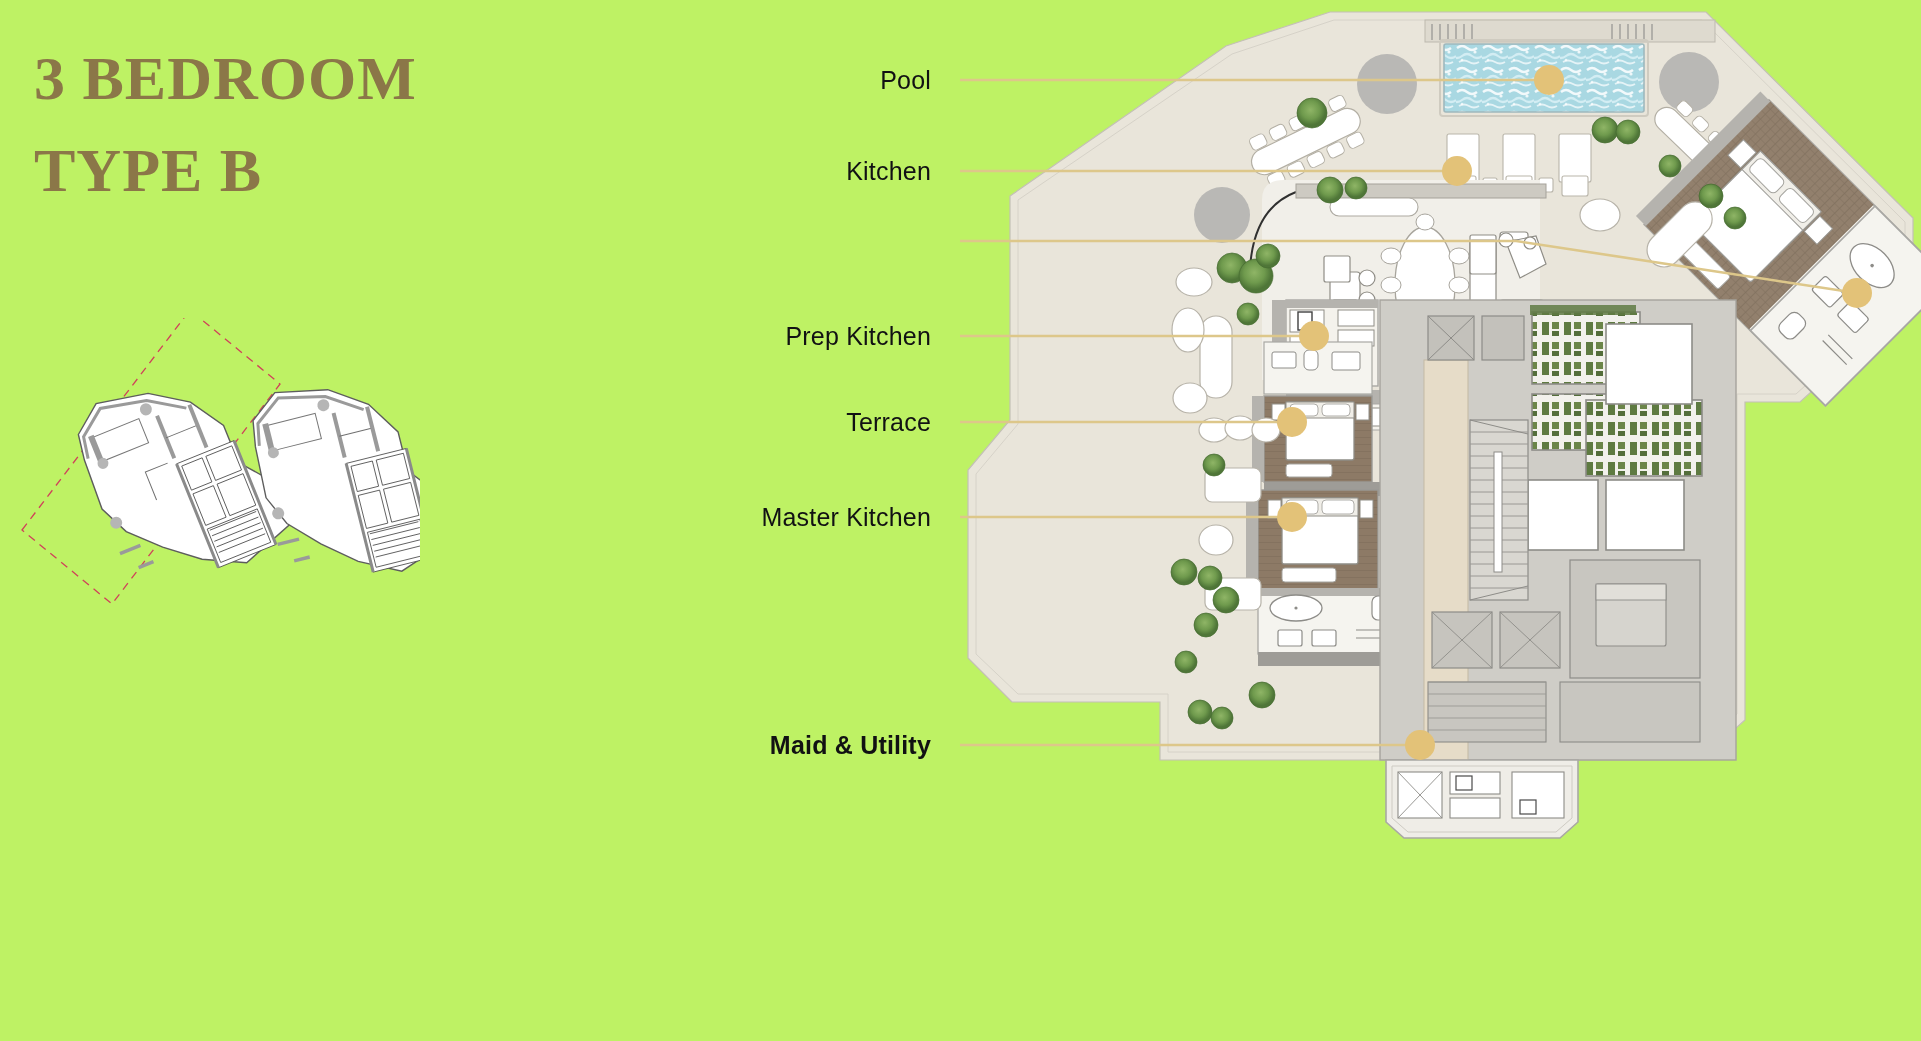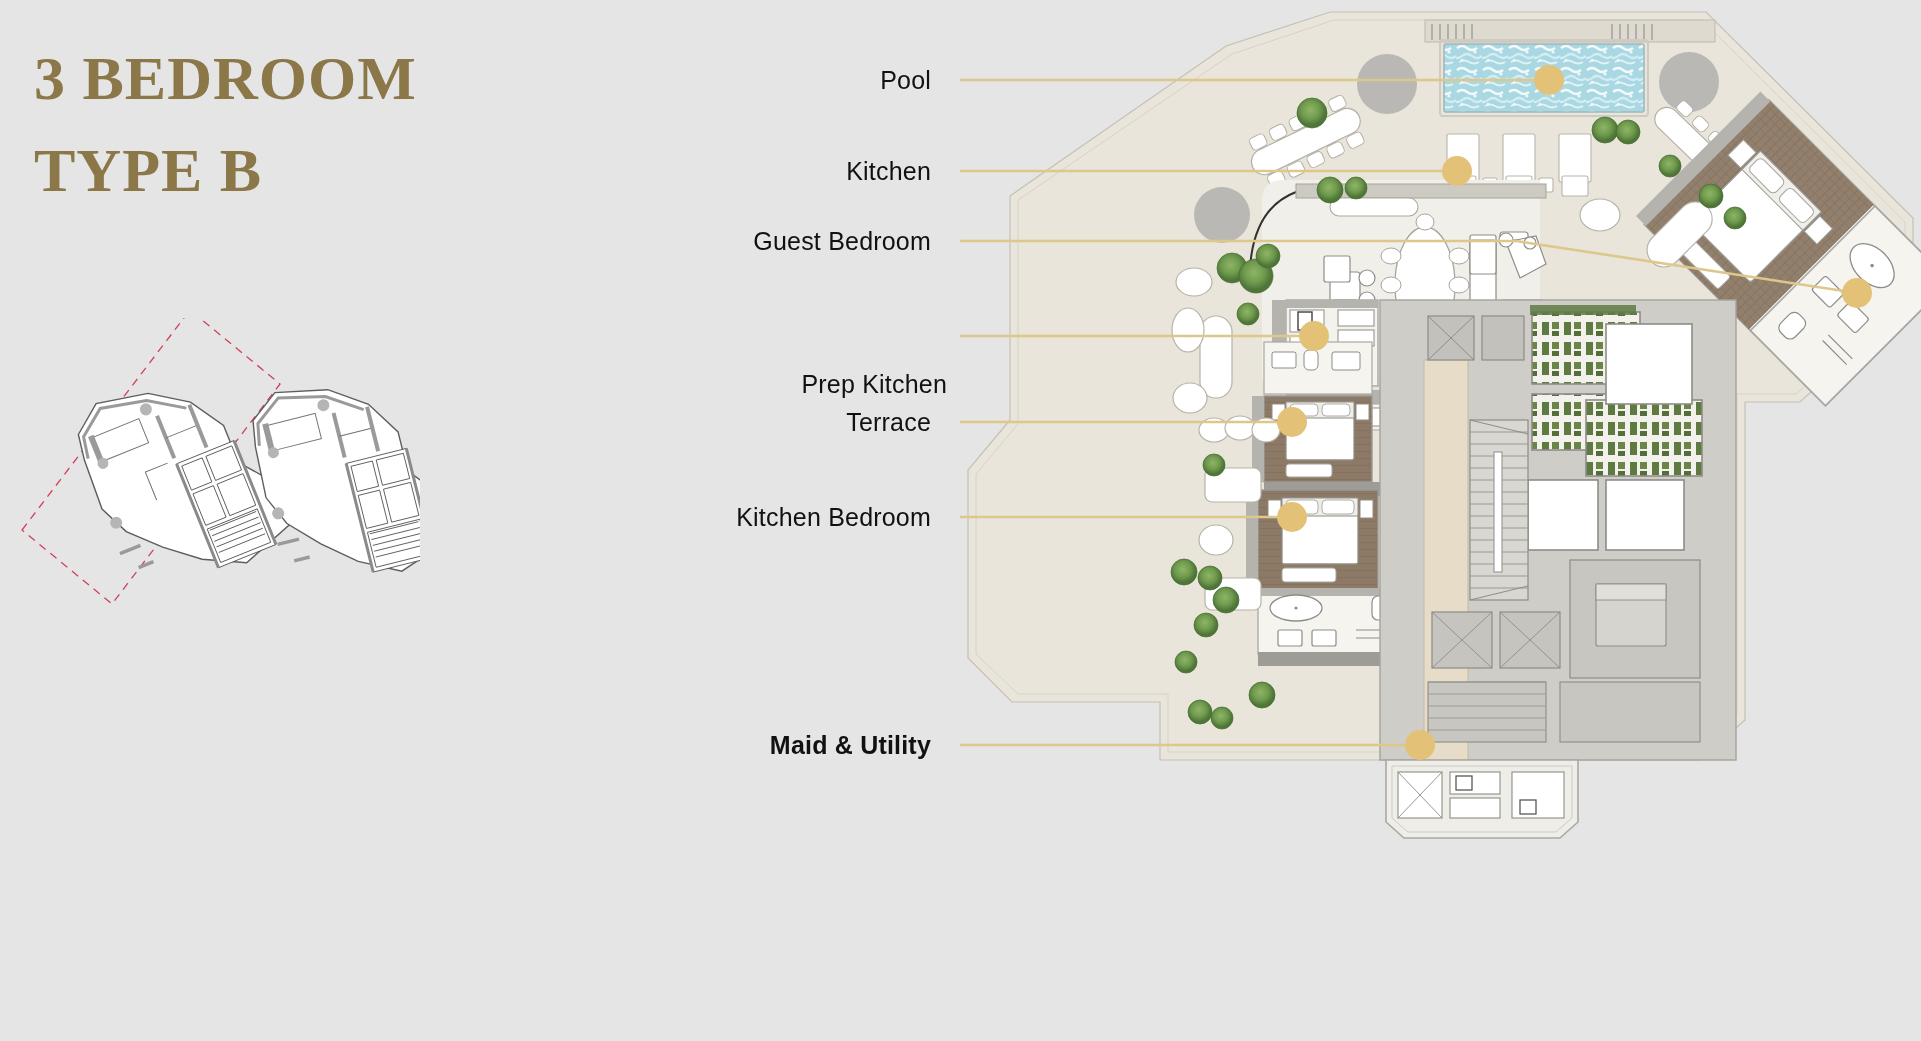--- a/index.html
+++ b/index.html
@@ -2,21 +2,21 @@
 <html><head>
 <meta charset="utf-8">
 <style>
   * { box-sizing: border-box; margin: 0; padding: 0; }
   html, body {
     width: 1921px; height: 1041px;
     background: #ffffff;
     font-family: "Liberation Sans", sans-serif;
     overflow: hidden;
   }
-  #stage { position: relative; width: 1921px; height: 1041px; background:#e5e5e5; }
+  #stage { position: relative; width: 1921px; height: 1041px; background:#bef264; }
 
   
   .title-block {
     position: absolute; left: 34px; top: 32px; width: 430px;
     font-family: "Liberation Serif", serif;
     color: #8b7748;
     font-weight: 700;
     font-size: 62px;
     line-height: 92px;
     letter-spacing: 1px;
@@ -474,20 +474,19 @@
         <path d="M960,517 L1292,517" fill="none" stroke="#ddc78a" stroke-width="2.6"></path>
         <circle cx="1292" cy="517" r="15" fill="#e3c278"></circle>
         <path d="M960,745 L1420,745" fill="none" stroke="#ddc78a" stroke-width="2.6"></path>
         <circle cx="1420" cy="745" r="15" fill="#e3c278"></circle>
       </g>
   </svg>
 
   <div class="labels" id="label-layer">
       <div class="lbl" style="left: 0px; width: 931px; top: 80px; color: rgb(17, 17, 19);">Pool</div>
       <div class="lbl" style="left: 0px; width: 931px; top: 171px; color: rgb(17, 17, 19);">Kitchen</div>
-      <div class="lbl" style="left: 0px; width: 931px; top: 241px; color: rgb(17, 17, 19);">Guest Bedroom</div>
-      <div class="lbl" style="left: 16px; width: 931px; top: 336px; color: rgb(17, 17, 19); margin-top: 48px;">Prep Kitchen</div>
+      <div class="lbl" style="left: 0px; width: 931px; top: 336px; color: rgb(17, 17, 19);">Prep Kitchen</div>
       <div class="lbl" style="left: 0px; width: 931px; top: 422px; color: rgb(17, 17, 19);">Terrace</div>
-      <div class="lbl" style="left: 0px; width: 931px; top: 517px; color: rgb(17, 17, 19);">Kitchen Bedroom</div>
+      <div class="lbl" style="left: 0px; width: 931px; top: 517px; color: rgb(17, 17, 19);">Master Kitchen</div>
       <div class="lbl" style="left: 0px; width: 931px; top: 745px; color: rgb(17, 17, 19); font-weight: bold;">Maid &amp; Utility</div>
     </div>
 
 </div>
 
 </body></html>

